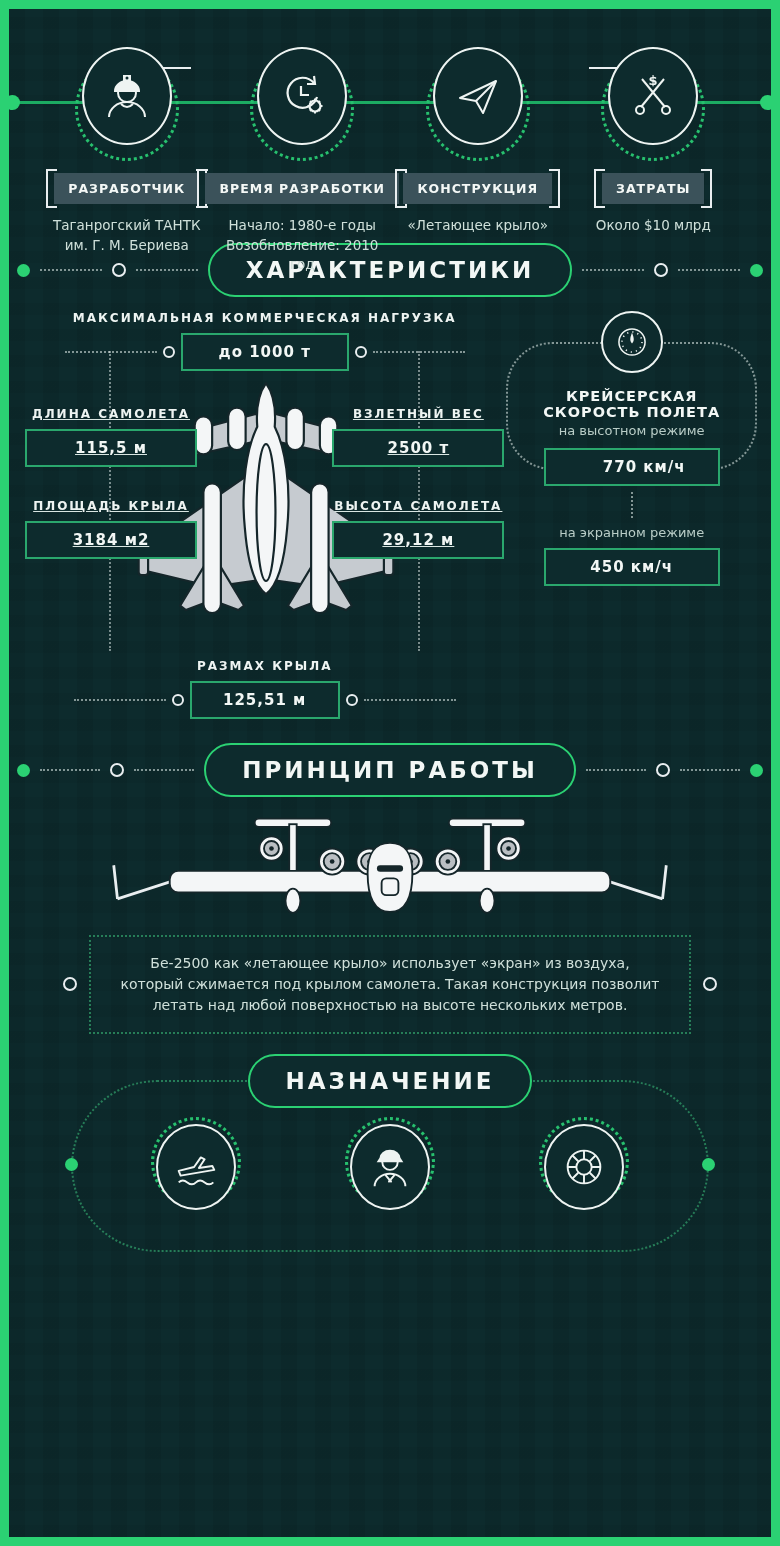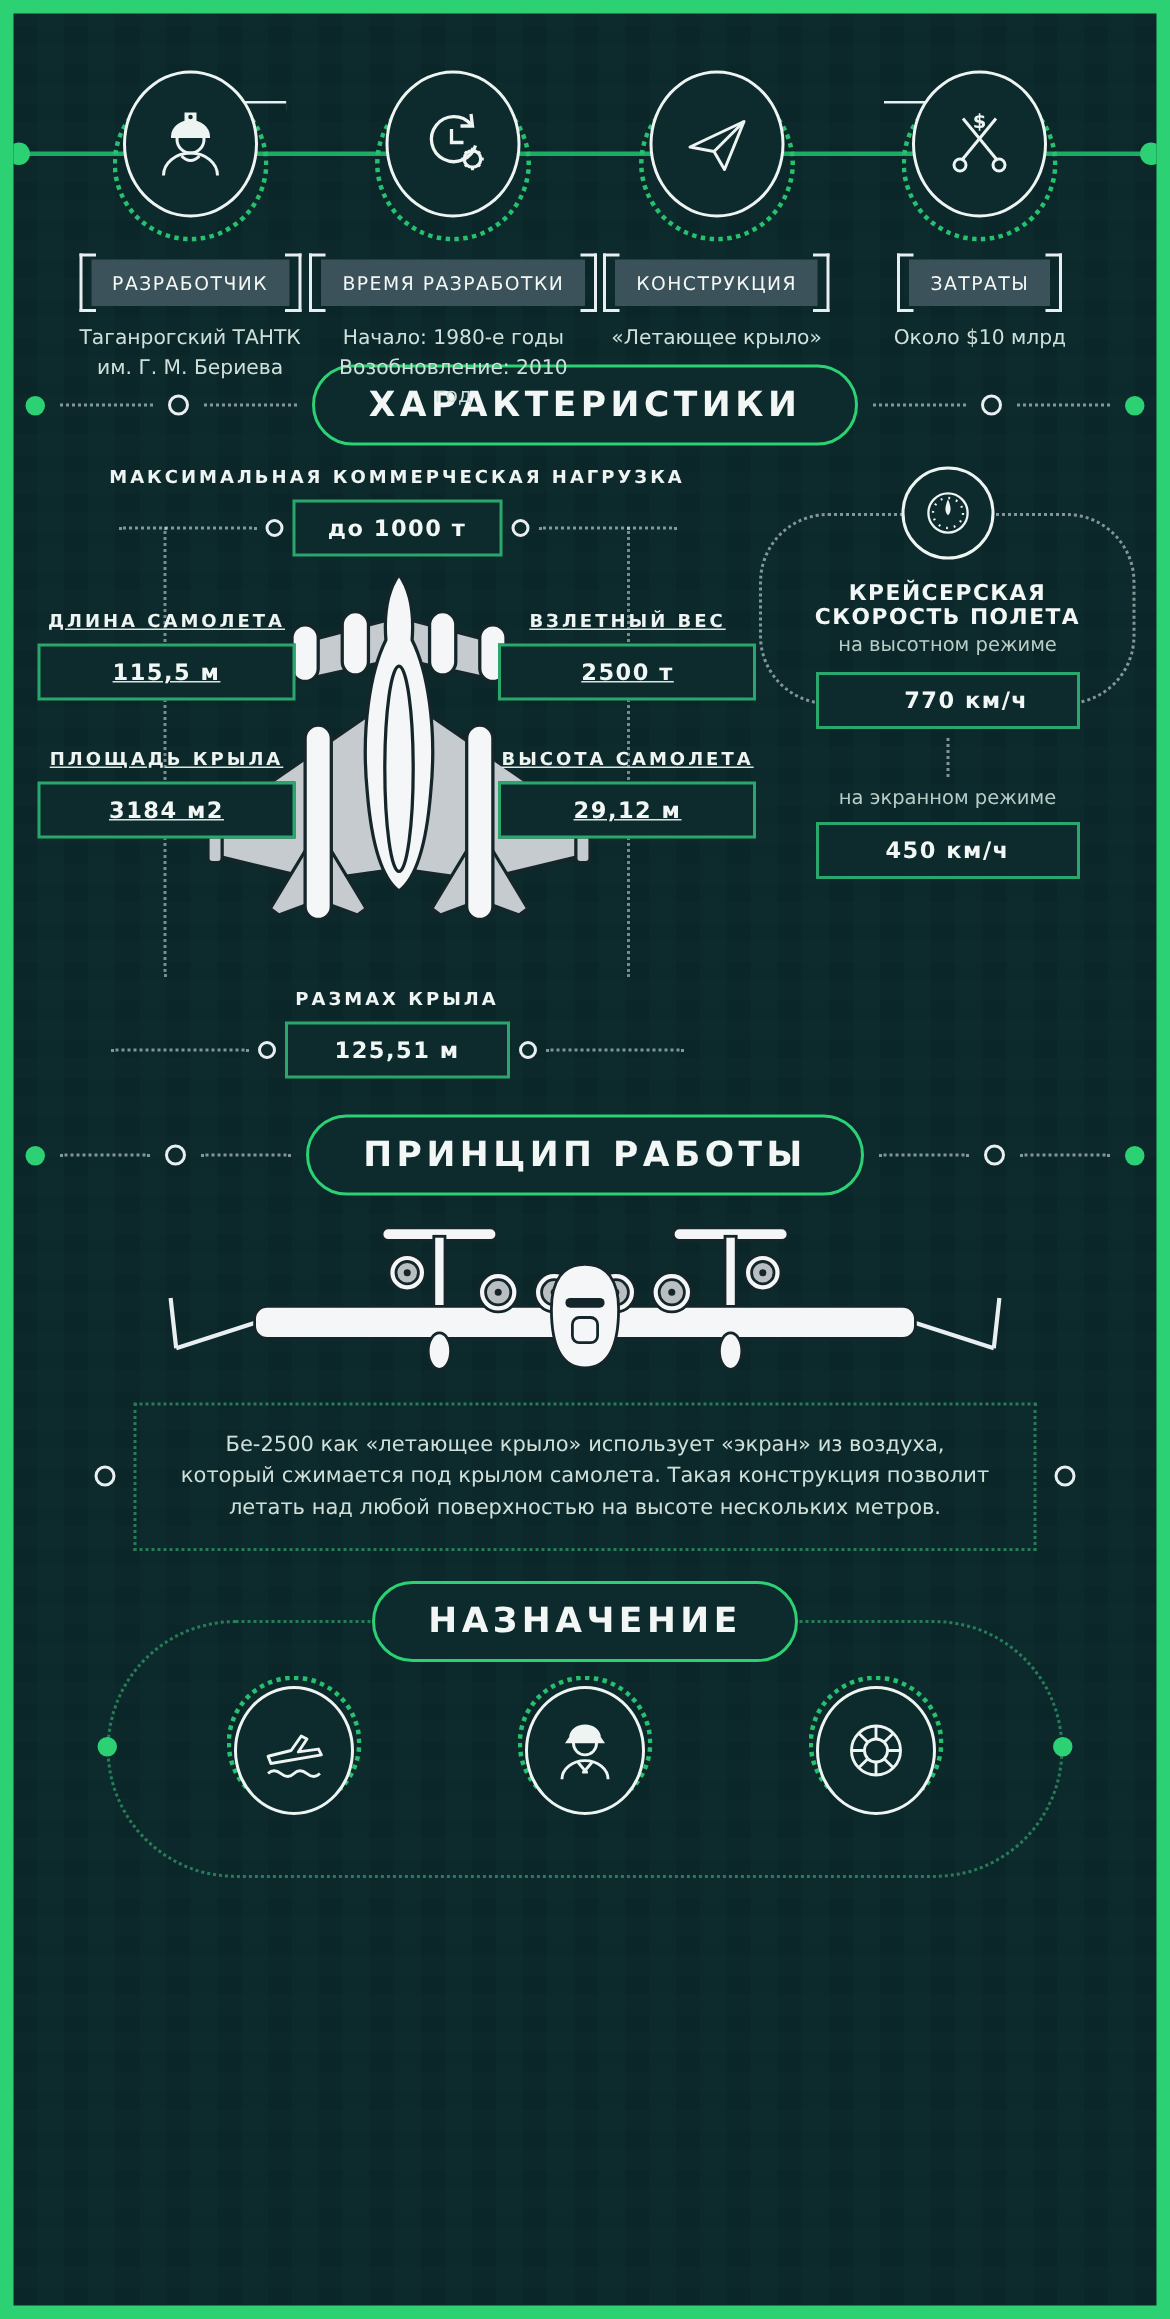--- a/index.html
+++ b/index.html
@@ -41,21 +41,21 @@
   .facts .edge { position:absolute; top:48px; width:15px; height:15px; border-radius:50%; background:#2bd173; }
   .facts .edge.l{ left:-4px;} .facts .edge.r{ right:-4px;}
   .facts-grid { position:relative; display:flex; justify-content:space-around; padding:0 30px; }
   .fact { width:168px; display:flex; flex-direction:column; align-items:center; text-align:center; }
   .fact .icwrap { position:relative; width:104px; height:112px; }
   .fact .circle { position:absolute; left:7px; top:0; width:90px; height:98px; border:2px solid #eef4f2;
                   border-radius:50%; background:#0d2b2d; display:flex; align-items:center; justify-content:center; z-index:2;}
   .fact .dotarc { position:absolute; left:0; top:10px; width:104px; height:104px; border:3px dotted #27c06e;
                   border-radius:50%; border-top-color:transparent; z-index:1; }
   .badge { position:relative; margin-top:14px; background:#3b525a; padding:8px 14px;
-           font-weight:normal; font-size:12.5px; letter-spacing:1px; color:#f4f8f6; white-space:nowrap; }
+           font-weight:bold; font-size:12.5px; letter-spacing:1px; color:#f4f8f6; white-space:nowrap; }
   .badge::before, .badge::after { content:""; position:absolute; top:-4px; bottom:-4px; width:9px; }
   .badge::before { left:-8px; border-left:2px solid #e9eef0; border-top:2px solid #e9eef0; border-bottom:2px solid #e9eef0; }
   .badge::after  { right:-8px; border-right:2px solid #e9eef0; border-top:2px solid #e9eef0; border-bottom:2px solid #e9eef0; }
   .fact .txt { margin-top:12px; font-size:13.5px; line-height:1.45; color:#cfe0da; }
   
   .chars { display:flex; margin-top:14px; padding:0 14px; }
   .char-left { position:relative; width:486px; height:418px; }
   .maxload { position:absolute; top:0; left:0; right:0; text-align:center; }
   .mlrow { display:flex; align-items:center; justify-content:center; gap:6px; margin-top:8px; }
   .mlrow .dotline { max-width:92px; }
@@ -228,21 +228,21 @@
   <div class="chars">
     <div class="char-left">
       <div class="vdots" style="left:86px; top:40px; height:300px;"></div>
       <div class="vdots" style="right:86px; top:40px; height:300px;"></div>
 
       <div class="maxload">
         <div class="speclabel">МАКСИМАЛЬНАЯ КОММЕРЧЕСКАЯ НАГРУЗКА</div>
         <div class="mlrow">
           <span class="dotline"></span>
             <span class="ring"></span>
-          <div class="vbox" style="width:140px">до 1000 т</div>
+          <div class="vbox" style="width:168px">до 1000 т</div>
           <span class="ring"></span>
             <span class="dotline"></span>
         </div>
       </div>
 
       <div class="plane-top">
         <svg width="262" height="262" viewBox="0 0 360 350">
           <g stroke="#15262a" stroke-width="3" stroke-linejoin="round">
             <path fill="#c6cbd0" d="M54,100 L176,68 L176,106 L58,132 Z"></path>
             <path fill="#c6cbd0" d="M306,100 L184,68 L184,106 L302,132 Z"></path>

